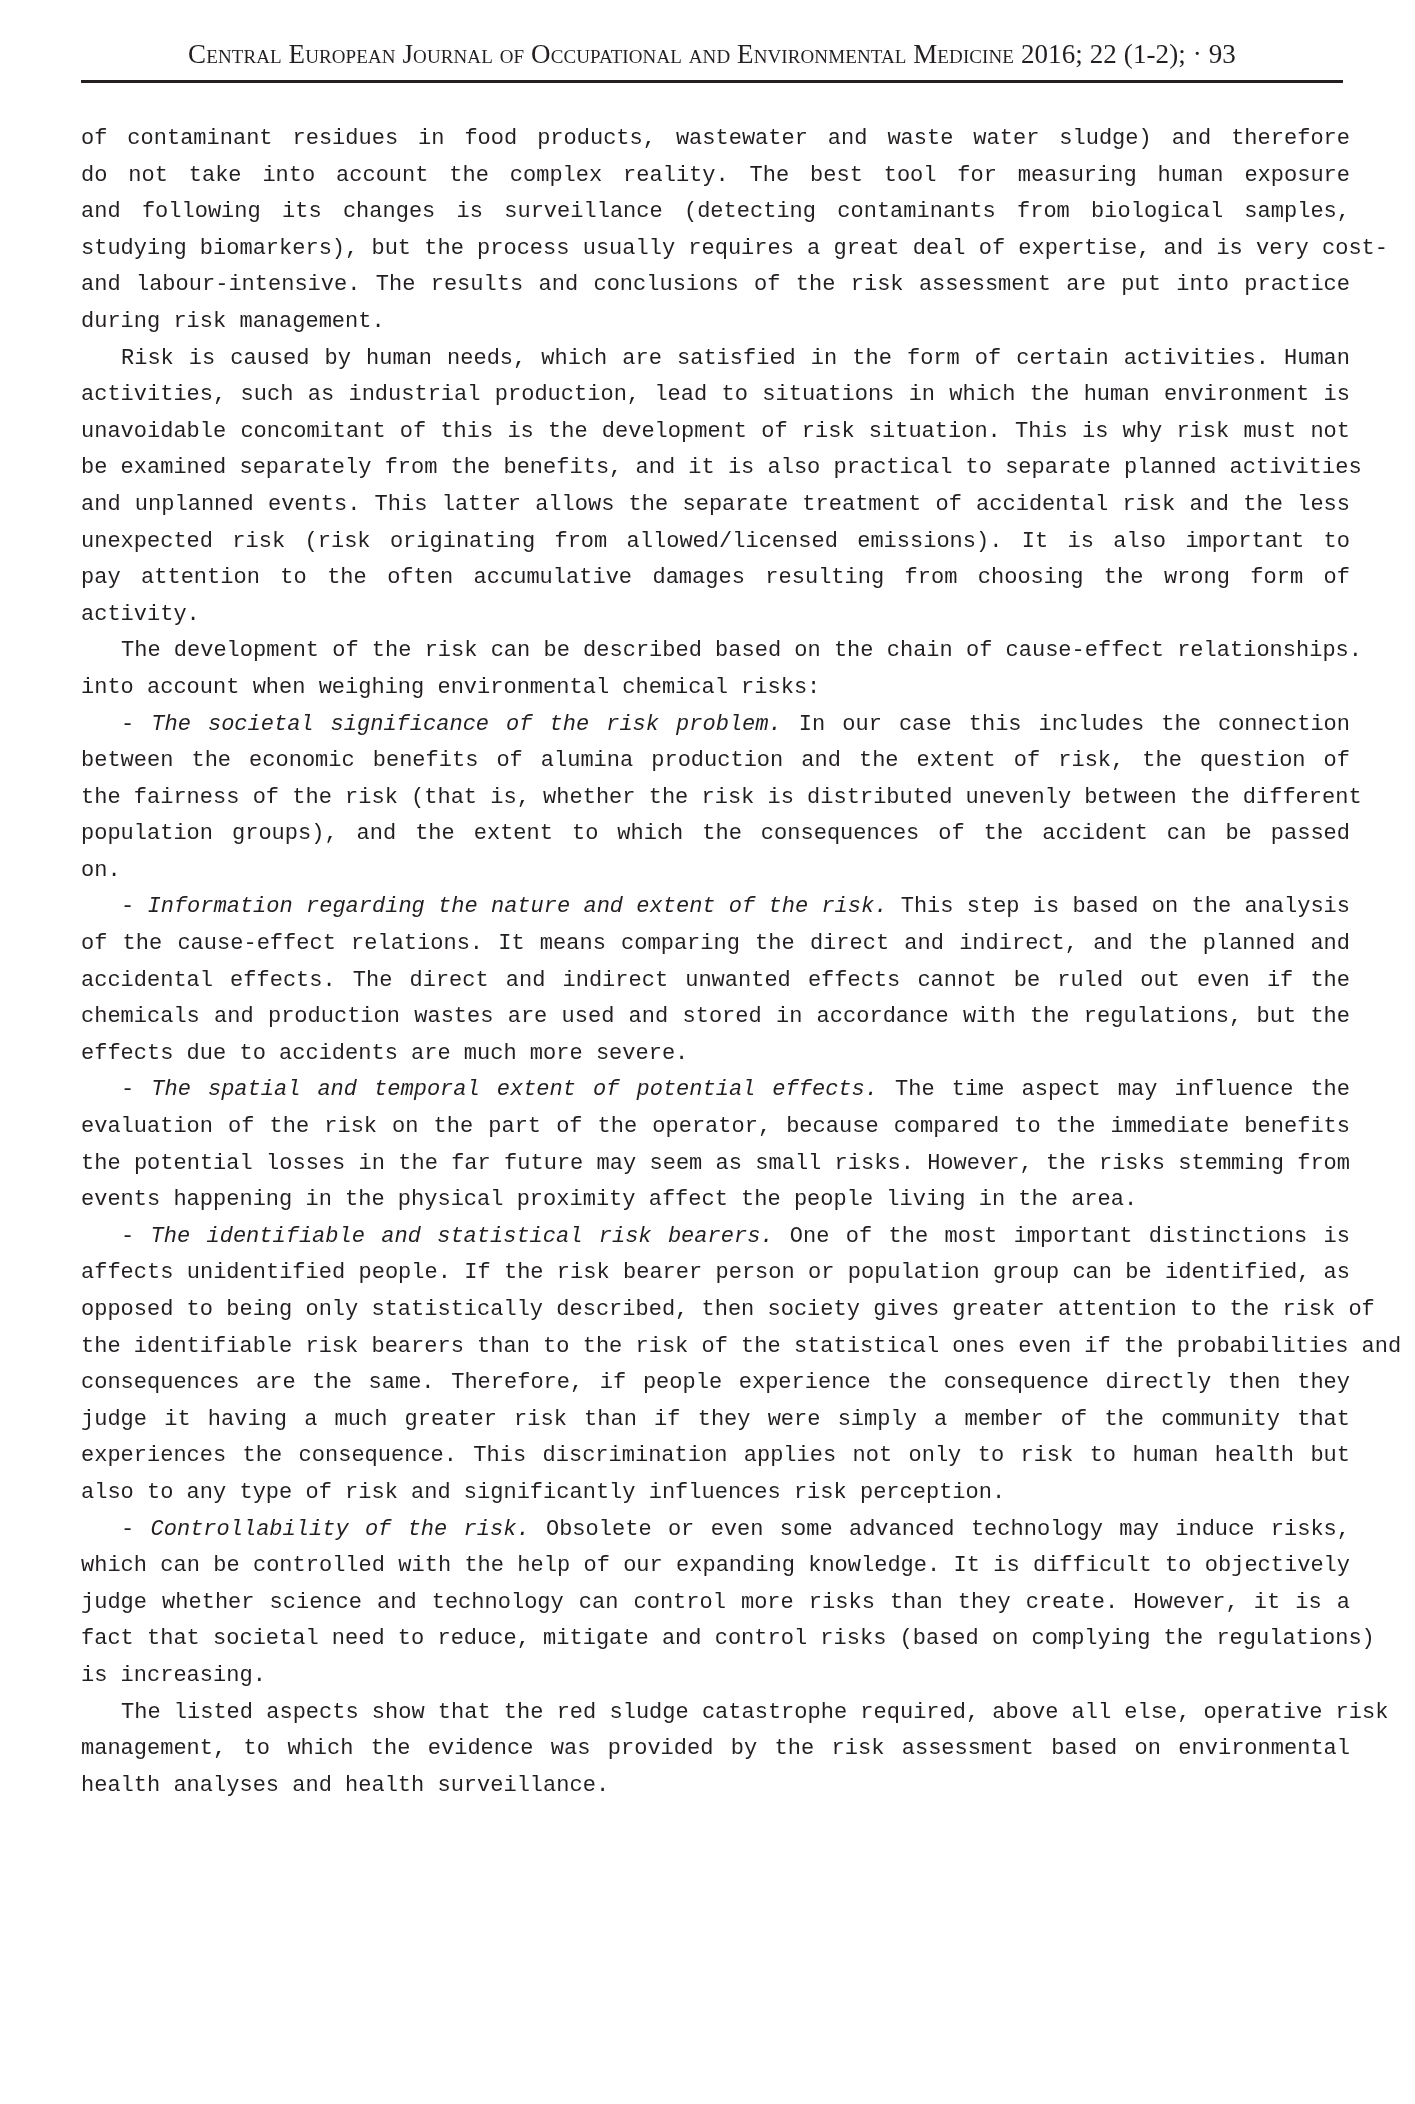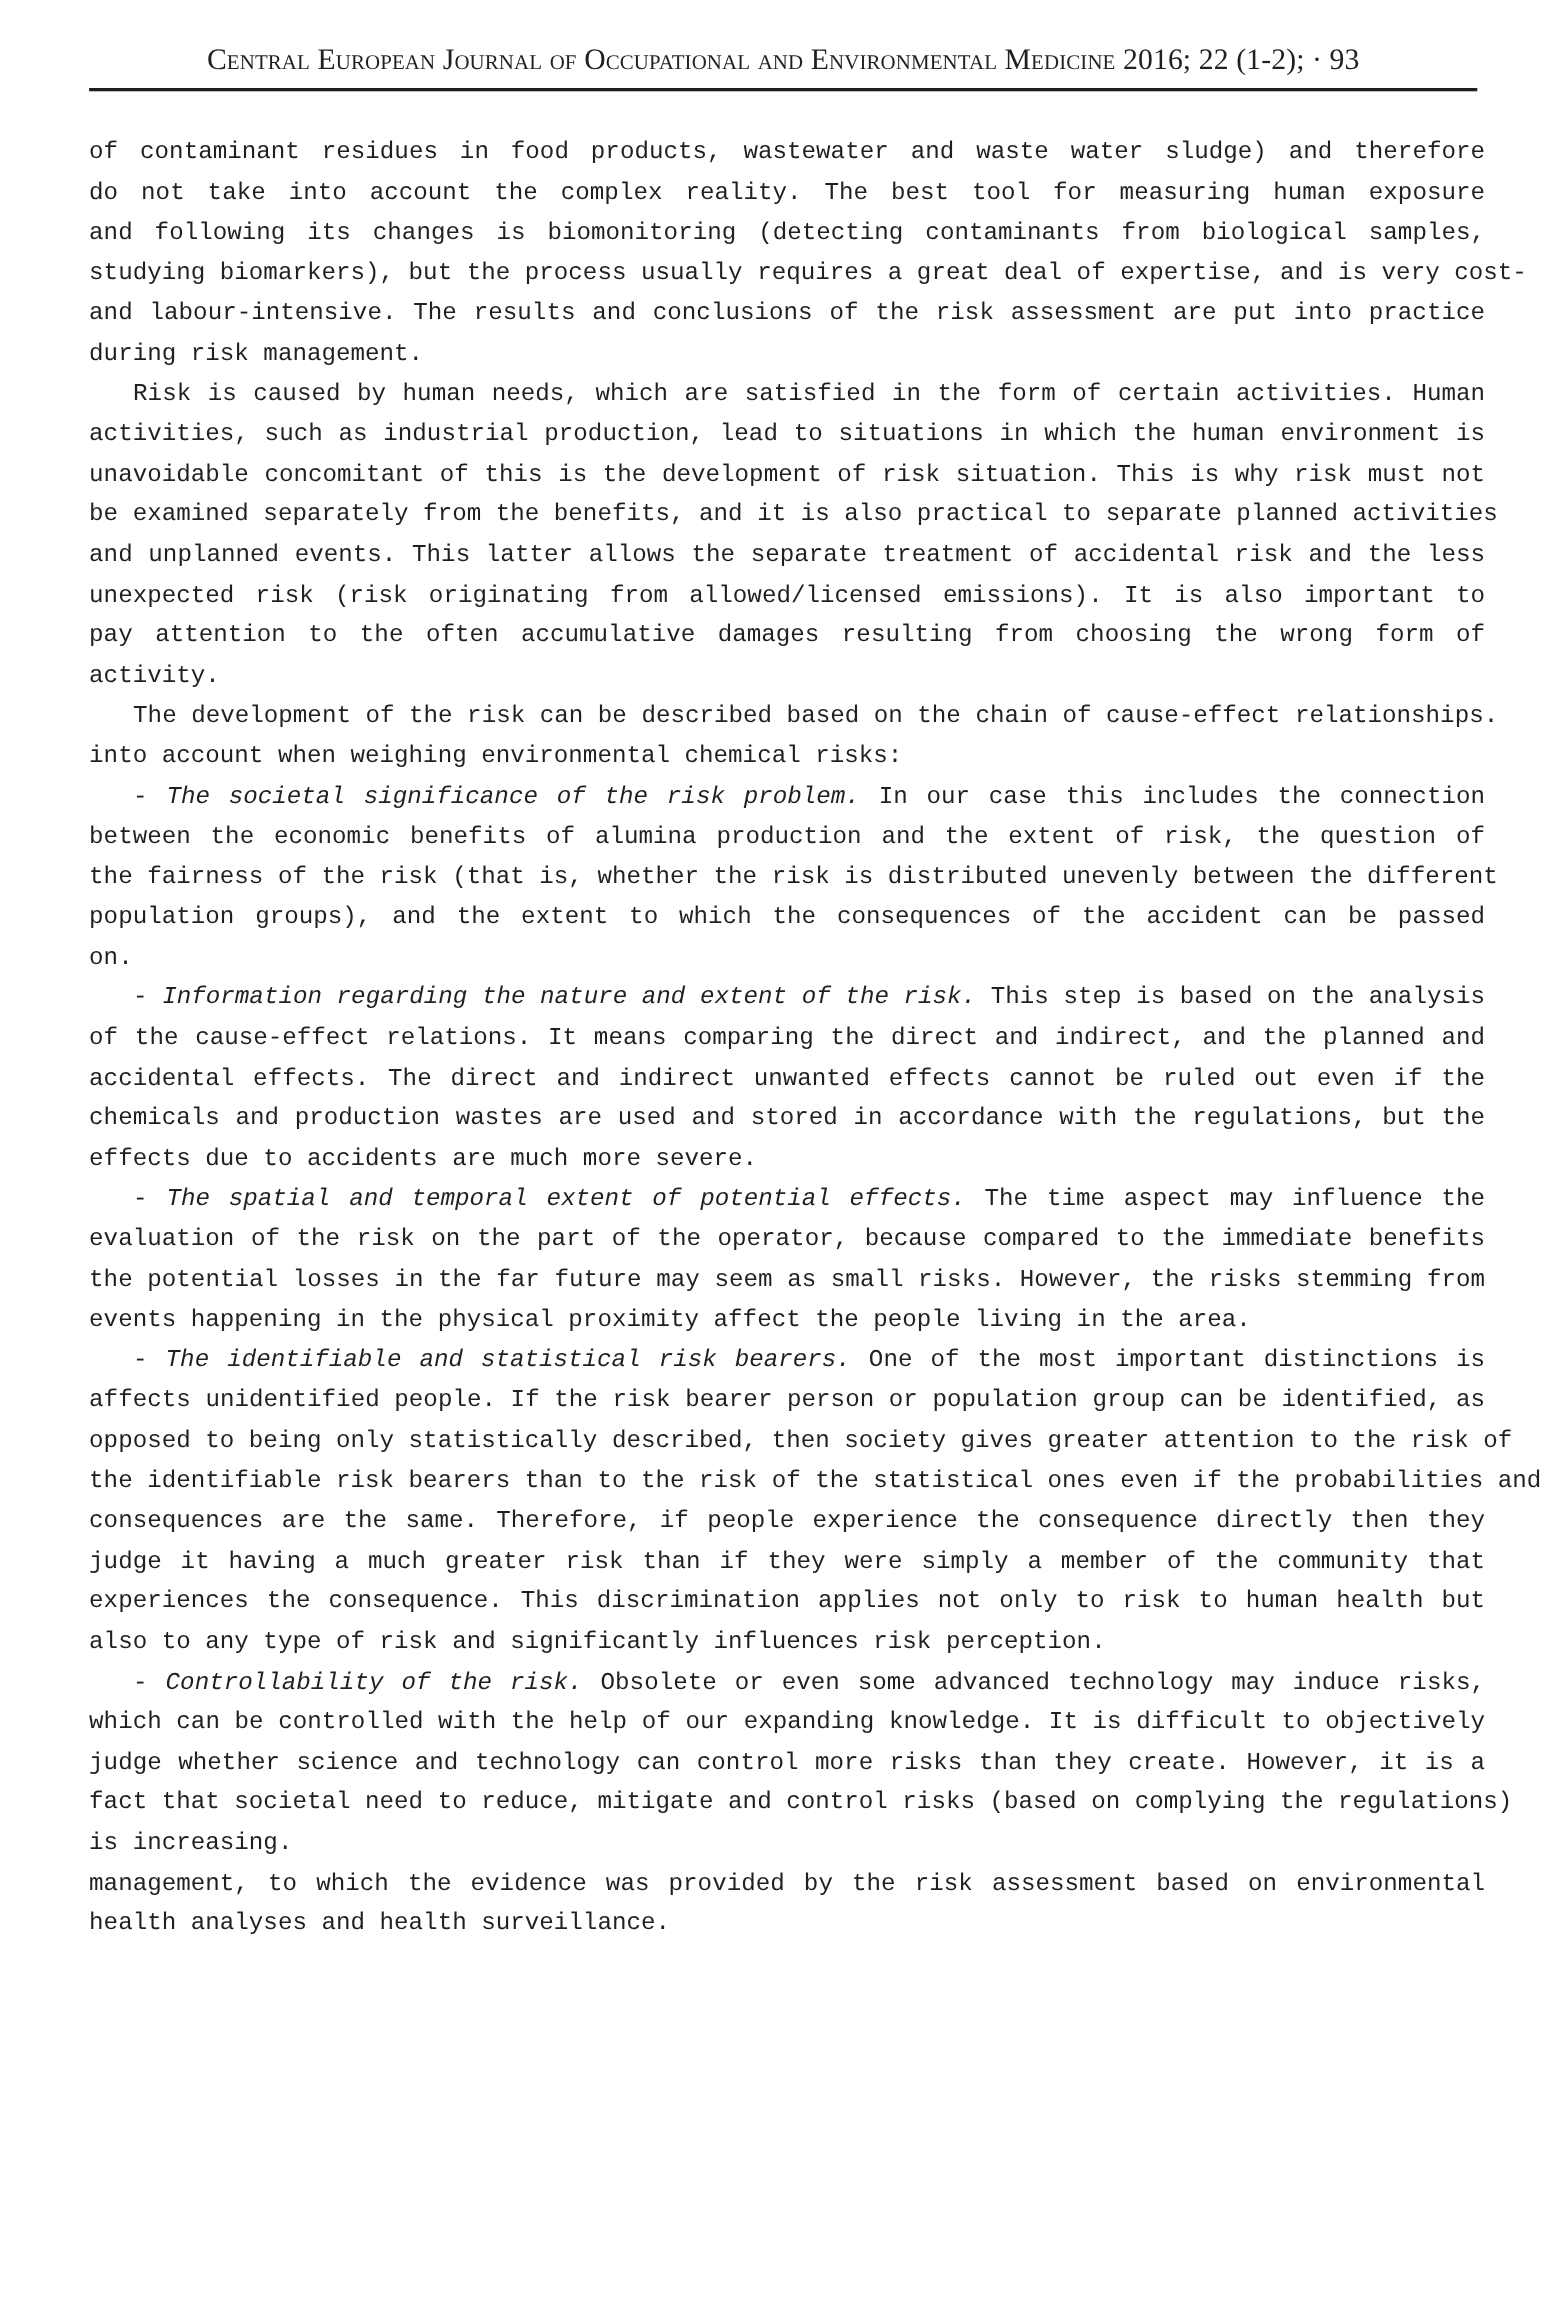--- a/index.html
+++ b/index.html
@@ -20,21 +20,21 @@
 
 <div class="header">
   <span class="sc">Central European Journal of Occupational and Environmental Medicine</span>
   <span>2016; 22 (1-2); · 93</span>
 </div>
 <div class="rule"></div>
 
 <div class="body" id="body-text">
     <span class="line"><span>of contaminant residues in food products, wastewater and waste water sludge) and therefore</span></span>
     <span class="line"><span>do not take into account the complex reality. The best tool for measuring human exposure</span></span>
-    <span class="line"><span>and following its changes is biomonitoring (detecting contaminants from biological samples,</span></span>
+    <span class="line"><span>and following its changes is surveillance (detecting contaminants from biological samples,</span></span>
     <span class="line"><span>studying biomarkers), but the process usually requires a great deal of expertise, and is very cost-</span></span>
     <span class="line"><span>and labour-intensive. The results and conclusions of the risk assessment are put into practice</span></span>
     <span class="line last"><span>during risk management.</span></span>
     <span class="line indent"><span>Risk is caused by human needs, which are satisfied in the form of certain activities. Human</span></span>
     <span class="line"><span>activities, such as industrial production, lead to situations in which the human environment is</span></span>
     <span class="line"><span>unavoidable concomitant of this is the development of risk situation. This is why risk must not</span></span>
     <span class="line"><span>be examined separately from the benefits, and it is also practical to separate planned activities</span></span>
     <span class="line"><span>and unplanned events. This latter allows the separate treatment of accidental risk and the less</span></span>
     <span class="line"><span>unexpected risk (risk originating from allowed/licensed emissions). It is also important to</span></span>
     <span class="line"><span>pay attention to the often accumulative damages resulting from choosing the wrong form of</span></span>
@@ -61,15 +61,16 @@
     <span class="line"><span>the identifiable risk bearers than to the risk of the statistical ones even if the probabilities and</span></span>
     <span class="line"><span>consequences are the same. Therefore, if people experience the consequence directly then they</span></span>
     <span class="line"><span>judge it having a much greater risk than if they were simply a member of the community that</span></span>
     <span class="line"><span>experiences the consequence. This discrimination applies not only to risk to human health but</span></span>
     <span class="line last"><span>also to any type of risk and significantly influences risk perception.</span></span>
     <span class="line indent"><span>- </span><span class="it">Controllability of the risk.</span><span> Obsolete or even some advanced technology may induce risks,</span></span>
     <span class="line"><span>which can be controlled with the help of our expanding knowledge. It is difficult to objectively</span></span>
     <span class="line"><span>judge whether science and technology can control more risks than they create. However, it is a</span></span>
     <span class="line"><span>fact that societal need to reduce, mitigate and control risks (based on complying the regulations)</span></span>
     <span class="line last"><span>is increasing.</span></span>
+    <span class="line indent"><span>The listed aspects show that the red sludge catastrophe required, above all else, operative risk</span></span>
     <span class="line"><span>management, to which the evidence was provided by the risk assessment based on environmental</span></span>
     <span class="line last"><span>health analyses and health surveillance.</span></span>
   </div>
 
 </body></html>

